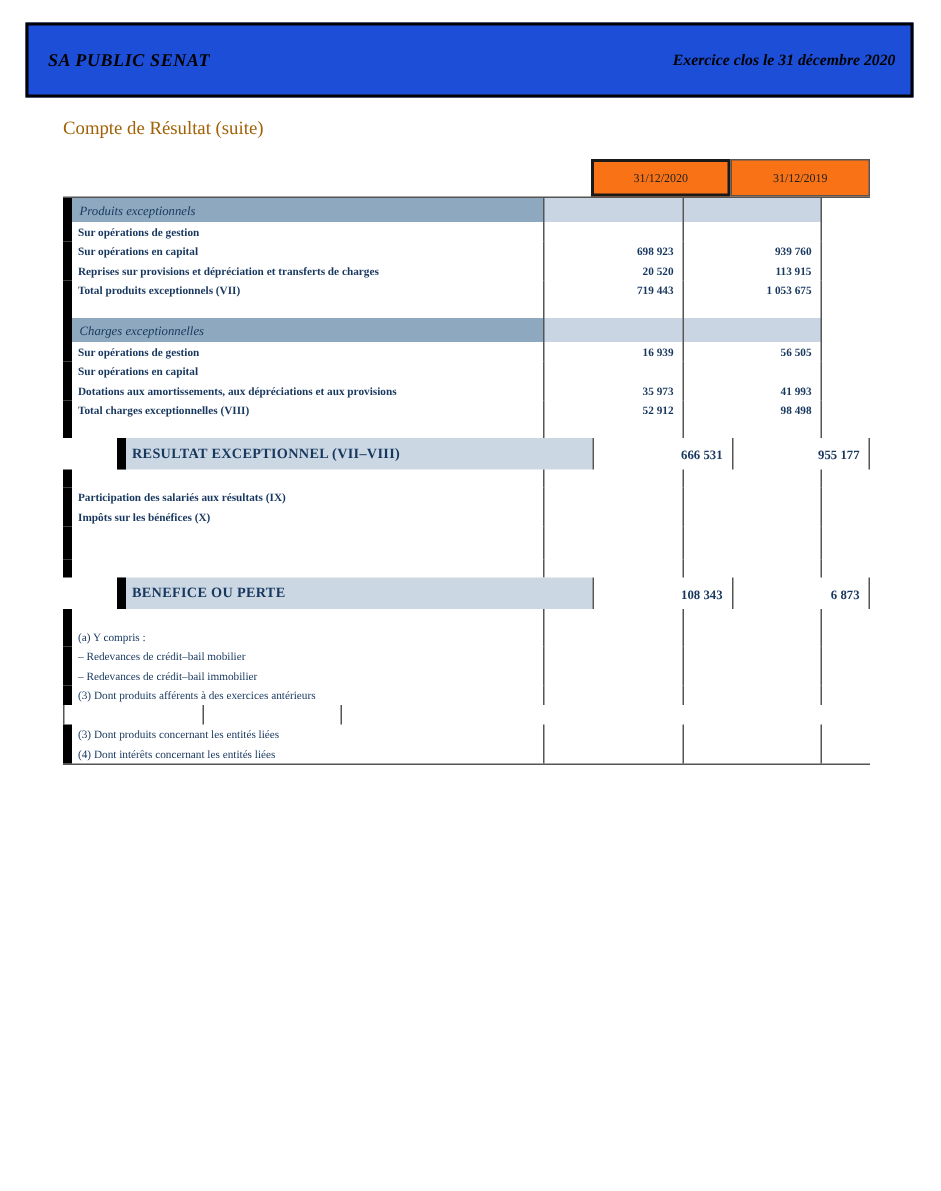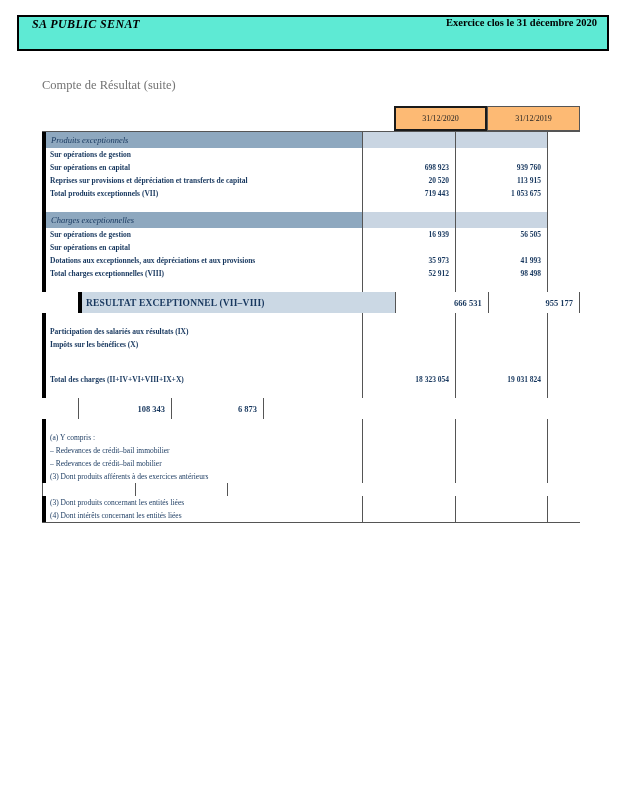--- a/index.html
+++ b/index.html
@@ -8,65 +8,65 @@
     width: 627px; height: 794px;
     position: relative;
     font-family: "Liberation Serif", serif;
     color: #000;
     overflow: hidden;
   }
 
   
   .topbox {
     position: absolute; left: 17px; top: 15px;
-    width: 592px; height: 36px;
+    width: 592px; height: 50px;
     border: 2px solid #000;
-    display: flex; justify-content: space-between; align-items: flex-start;
+    display: flex; justify-content: space-between; align-items: center;
     padding: 0 10px 0 13px;
-    background: #5eead4;
+    background: #1d4ed8;
   }
   .company {
     font-size: 12px; font-weight: bold; font-style: italic;
     letter-spacing: 0.4px;
   }
   .exercise {
-    font-size: 10.5px; font-weight: bold; 
+    font-size: 10.5px; font-weight: bold; font-style: italic;
   }
 
   
   .doc-title {
     position: absolute; left: 42px; top: 78px;
-    font-size: 12.5px; color: #737373;
+    font-size: 12.5px; color: #a16207;
   }
 
   
   .table {
     position: absolute; left: 42px; top: 106px; width: 538px;
     color: var(--text, #17375E);
   }
   .hdr-row { display: flex; height: 25px; }
   .hdr-spacer { width: 352px; }
   .hdr-cell {
     width: 93px;
     border: 1px solid #555;
     display: flex; align-items: center; justify-content: center;
-    font-size: 8px; color: #222; background: #fdba74;
+    font-size: 8px; color: #222; background: #f97316;
   }
   .hdr-cell.current { border: 2px solid #1a1a1a; }
 
   .tbody {
     border-top: 1px solid #555;
     border-bottom: 1px solid #555;
   }
   .row { display: flex; align-items: stretch; min-height: 13px; }
   .cell { display: flex; align-items: center; }
   .label {
     width: 320px; padding-left: 4px;
     font-size: 7.5px; font-weight: bold;
-    border-left: 4px solid #000000;
+    border-left: 6px solid #000000;
   }
   .v1, .v2 {
     width: 93px; padding-right: 6px;
     font-size: 7.5px; font-weight: bold;
     justify-content: flex-end; 
     border-left: 1px solid #555;
   }
   .v2 { border-right: 1px solid #555; }
 
   
@@ -121,21 +121,21 @@
           <div class="cell label">Sur opérations de gestion</div>
           <div class="cell v1"></div>
           <div class="cell v2"></div>
         </div>
         <div class="row item">
           <div class="cell label">Sur opérations en capital</div>
           <div class="cell v1">698 923</div>
           <div class="cell v2">939 760</div>
         </div>
         <div class="row item">
-          <div class="cell label">Reprises sur provisions et dépréciation et transferts de capital</div>
+          <div class="cell label">Reprises sur provisions et dépréciation et transferts de charges</div>
           <div class="cell v1">20 520</div>
           <div class="cell v2">113 915</div>
         </div>
         <div class="row total">
           <div class="cell label">Total produits exceptionnels (VII)</div>
           <div class="cell v1">719 443</div>
           <div class="cell v2">1 053 675</div>
         </div>
         <div class="row spacer">
           <div class="cell label"></div>
@@ -151,21 +151,21 @@
           <div class="cell label">Sur opérations de gestion</div>
           <div class="cell v1">16 939</div>
           <div class="cell v2">56 505</div>
         </div>
         <div class="row item">
           <div class="cell label">Sur opérations en capital</div>
           <div class="cell v1"></div>
           <div class="cell v2"></div>
         </div>
         <div class="row item">
-          <div class="cell label">Dotations aux exceptionnels, aux dépréciations et aux provisions</div>
+          <div class="cell label">Dotations aux amortissements, aux dépréciations et aux provisions</div>
           <div class="cell v1">35 973</div>
           <div class="cell v2">41 993</div>
         </div>
         <div class="row total">
           <div class="cell label">Total charges exceptionnelles (VIII)</div>
           <div class="cell v1">52 912</div>
           <div class="cell v2">98 498</div>
         </div>
         <div class="row spacer">
           <div class="cell label"></div>
@@ -190,51 +190,47 @@
         <div class="row item">
           <div class="cell label">Impôts sur les bénéfices (X)</div>
           <div class="cell v1"></div>
           <div class="cell v2"></div>
         </div>
         <div class="row spacer2">
           <div class="cell label"></div>
           <div class="cell v1"></div>
           <div class="cell v2"></div>
         </div>
-        <div class="row total">
-          <div class="cell label">Total des charges (II+IV+VI+VIII+IX+X)</div>
-          <div class="cell v1">18 323 054</div>
-          <div class="cell v2">19 031 824</div>
-        </div>
         <div class="row spacer">
           <div class="cell label"></div>
           <div class="cell v1"></div>
           <div class="cell v2"></div>
         </div>
         <div class="row result">
+          <div class="cell label">BENEFICE OU PERTE</div>
           <div class="cell v1">108 343</div>
           <div class="cell v2">6 873</div>
         </div>
         <div class="row spacer">
           <div class="cell label"></div>
           <div class="cell v1"></div>
           <div class="cell v2"></div>
         </div>
         <div class="row note">
           <div class="cell label">(a) Y compris :</div>
           <div class="cell v1"></div>
           <div class="cell v2"></div>
         </div>
         <div class="row note">
+          <div class="cell label">– Redevances de crédit–bail mobilier</div>
+          <div class="cell v1"></div>
+          <div class="cell v2"></div>
+        </div>
+        <div class="row note">
           <div class="cell label">– Redevances de crédit–bail immobilier</div>
-          <div class="cell v1"></div>
-          <div class="cell v2"></div>
-        </div>
-        <div class="row note">
-          <div class="cell label">– Redevances de crédit–bail mobilier</div>
           <div class="cell v1"></div>
           <div class="cell v2"></div>
         </div>
         <div class="row note">
           <div class="cell label">(3) Dont produits afférents à des exercices antérieurs</div>
           <div class="cell v1"></div>
           <div class="cell v2"></div>
         </div>
         <div class="row note">
           <div class="cell v1"></div>

